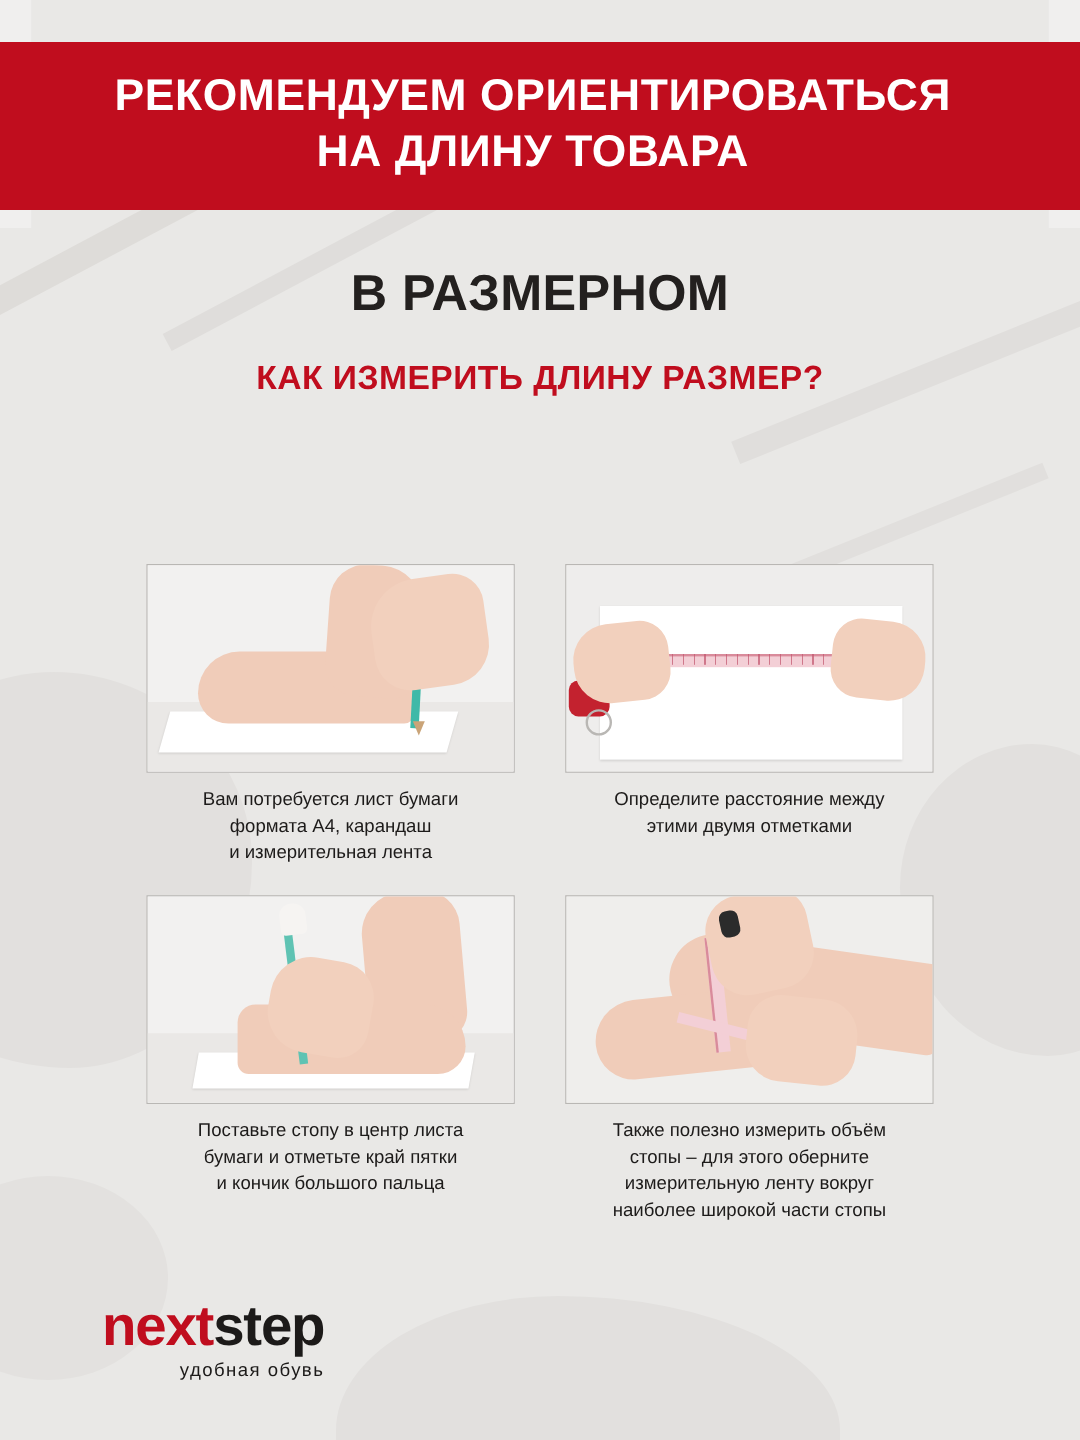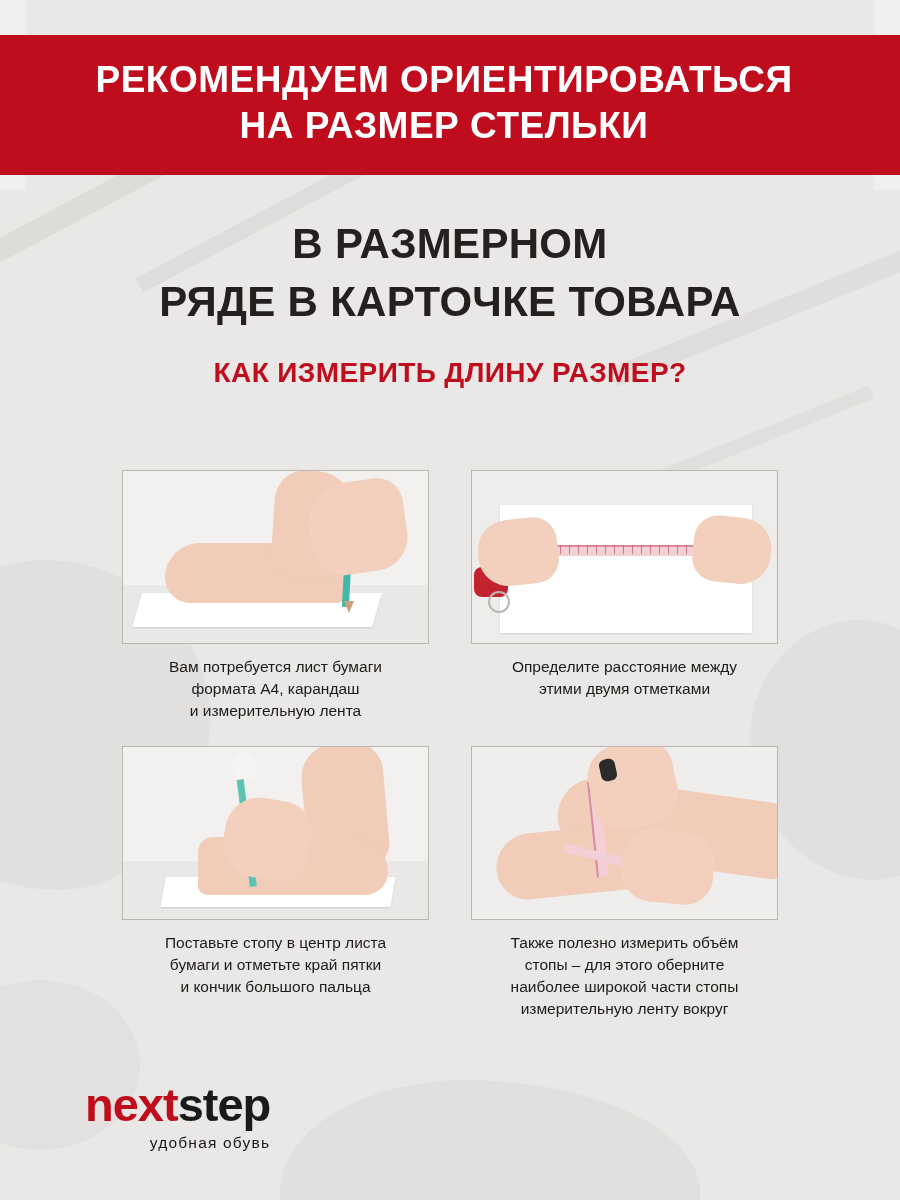--- a/index.html
+++ b/index.html
@@ -337,26 +337,25 @@
   <div class="bg-band-3"></div>
   <div class="bg-band-4"></div>
   <div class="bg-blob-1"></div>
   <div class="bg-blob-2"></div>
   <div class="bg-blob-3"></div>
   <div class="bg-blob-4"></div>
 </div>
 
 <div class="banner">
   <div class="banner-line">РЕКОМЕНДУЕМ ОРИЕНТИРОВАТЬСЯ</div>
-  <div class="banner-line">НА РАЗМЕР СТЕЛЬКИ</div>
+  <div class="banner-line">НА ДЛИНУ ТОВАРА</div>
 </div>
 
 <div class="headline">
   <div class="headline-line">В РАЗМЕРНОМ</div>
-  <div class="headline-line">РЯДЕ В КАРТОЧКЕ ТОВАРА</div>
   <div class="subhead">КАК ИЗМЕРИТЬ ДЛИНУ РАЗМЕР?</div>
 </div>
 
 <div class="steps">
 
   <div class="step">
     <div class="photo">
       <div class="photo-inner">
         <div class="wall"></div>
         <div class="table-top"></div>
@@ -364,21 +363,21 @@
         <div class="p1-foot"></div>
         <div class="p1-ankle"></div>
         <div class="p1-pencil"></div>
         <div class="p1-pencil-tip"></div>
         <div class="p1-hand"></div>
       </div>
     </div>
     <div class="caption">
       <div>Вам потребуется лист бумаги</div>
       <div>формата А4, карандаш</div>
-      <div>и измерительную лента</div>
+      <div>и измерительная лента</div>
     </div>
   </div>
 
   <div class="step">
     <div class="photo">
       <div class="photo-inner">
         <div class="wall" style="background:#eeedec"></div>
         <div class="paper p3-paper"></div>
         <div class="p3-tape"></div>
         <div class="p3-tape-marks"></div>
@@ -423,22 +422,22 @@
         <div class="p4-tape"></div>
         <div class="p4-tape2"></div>
         <div class="p4-hand-top"></div>
         <div class="p4-nail"></div>
         <div class="p4-hand-bottom"></div>
       </div>
     </div>
     <div class="caption">
       <div>Также полезно измерить объём</div>
       <div>стопы – для этого оберните</div>
+      <div>измерительную ленту вокруг</div>
       <div>наиболее широкой части стопы</div>
-      <div>измерительную ленту вокруг</div>
     </div>
   </div>
 
 </div>
 
 <div class="logo">
   <div class="logo-word"><span class="logo-next">next</span><span class="logo-step">step</span></div>
   <div class="logo-tag">удобная  обувь</div>
 </div>
 

